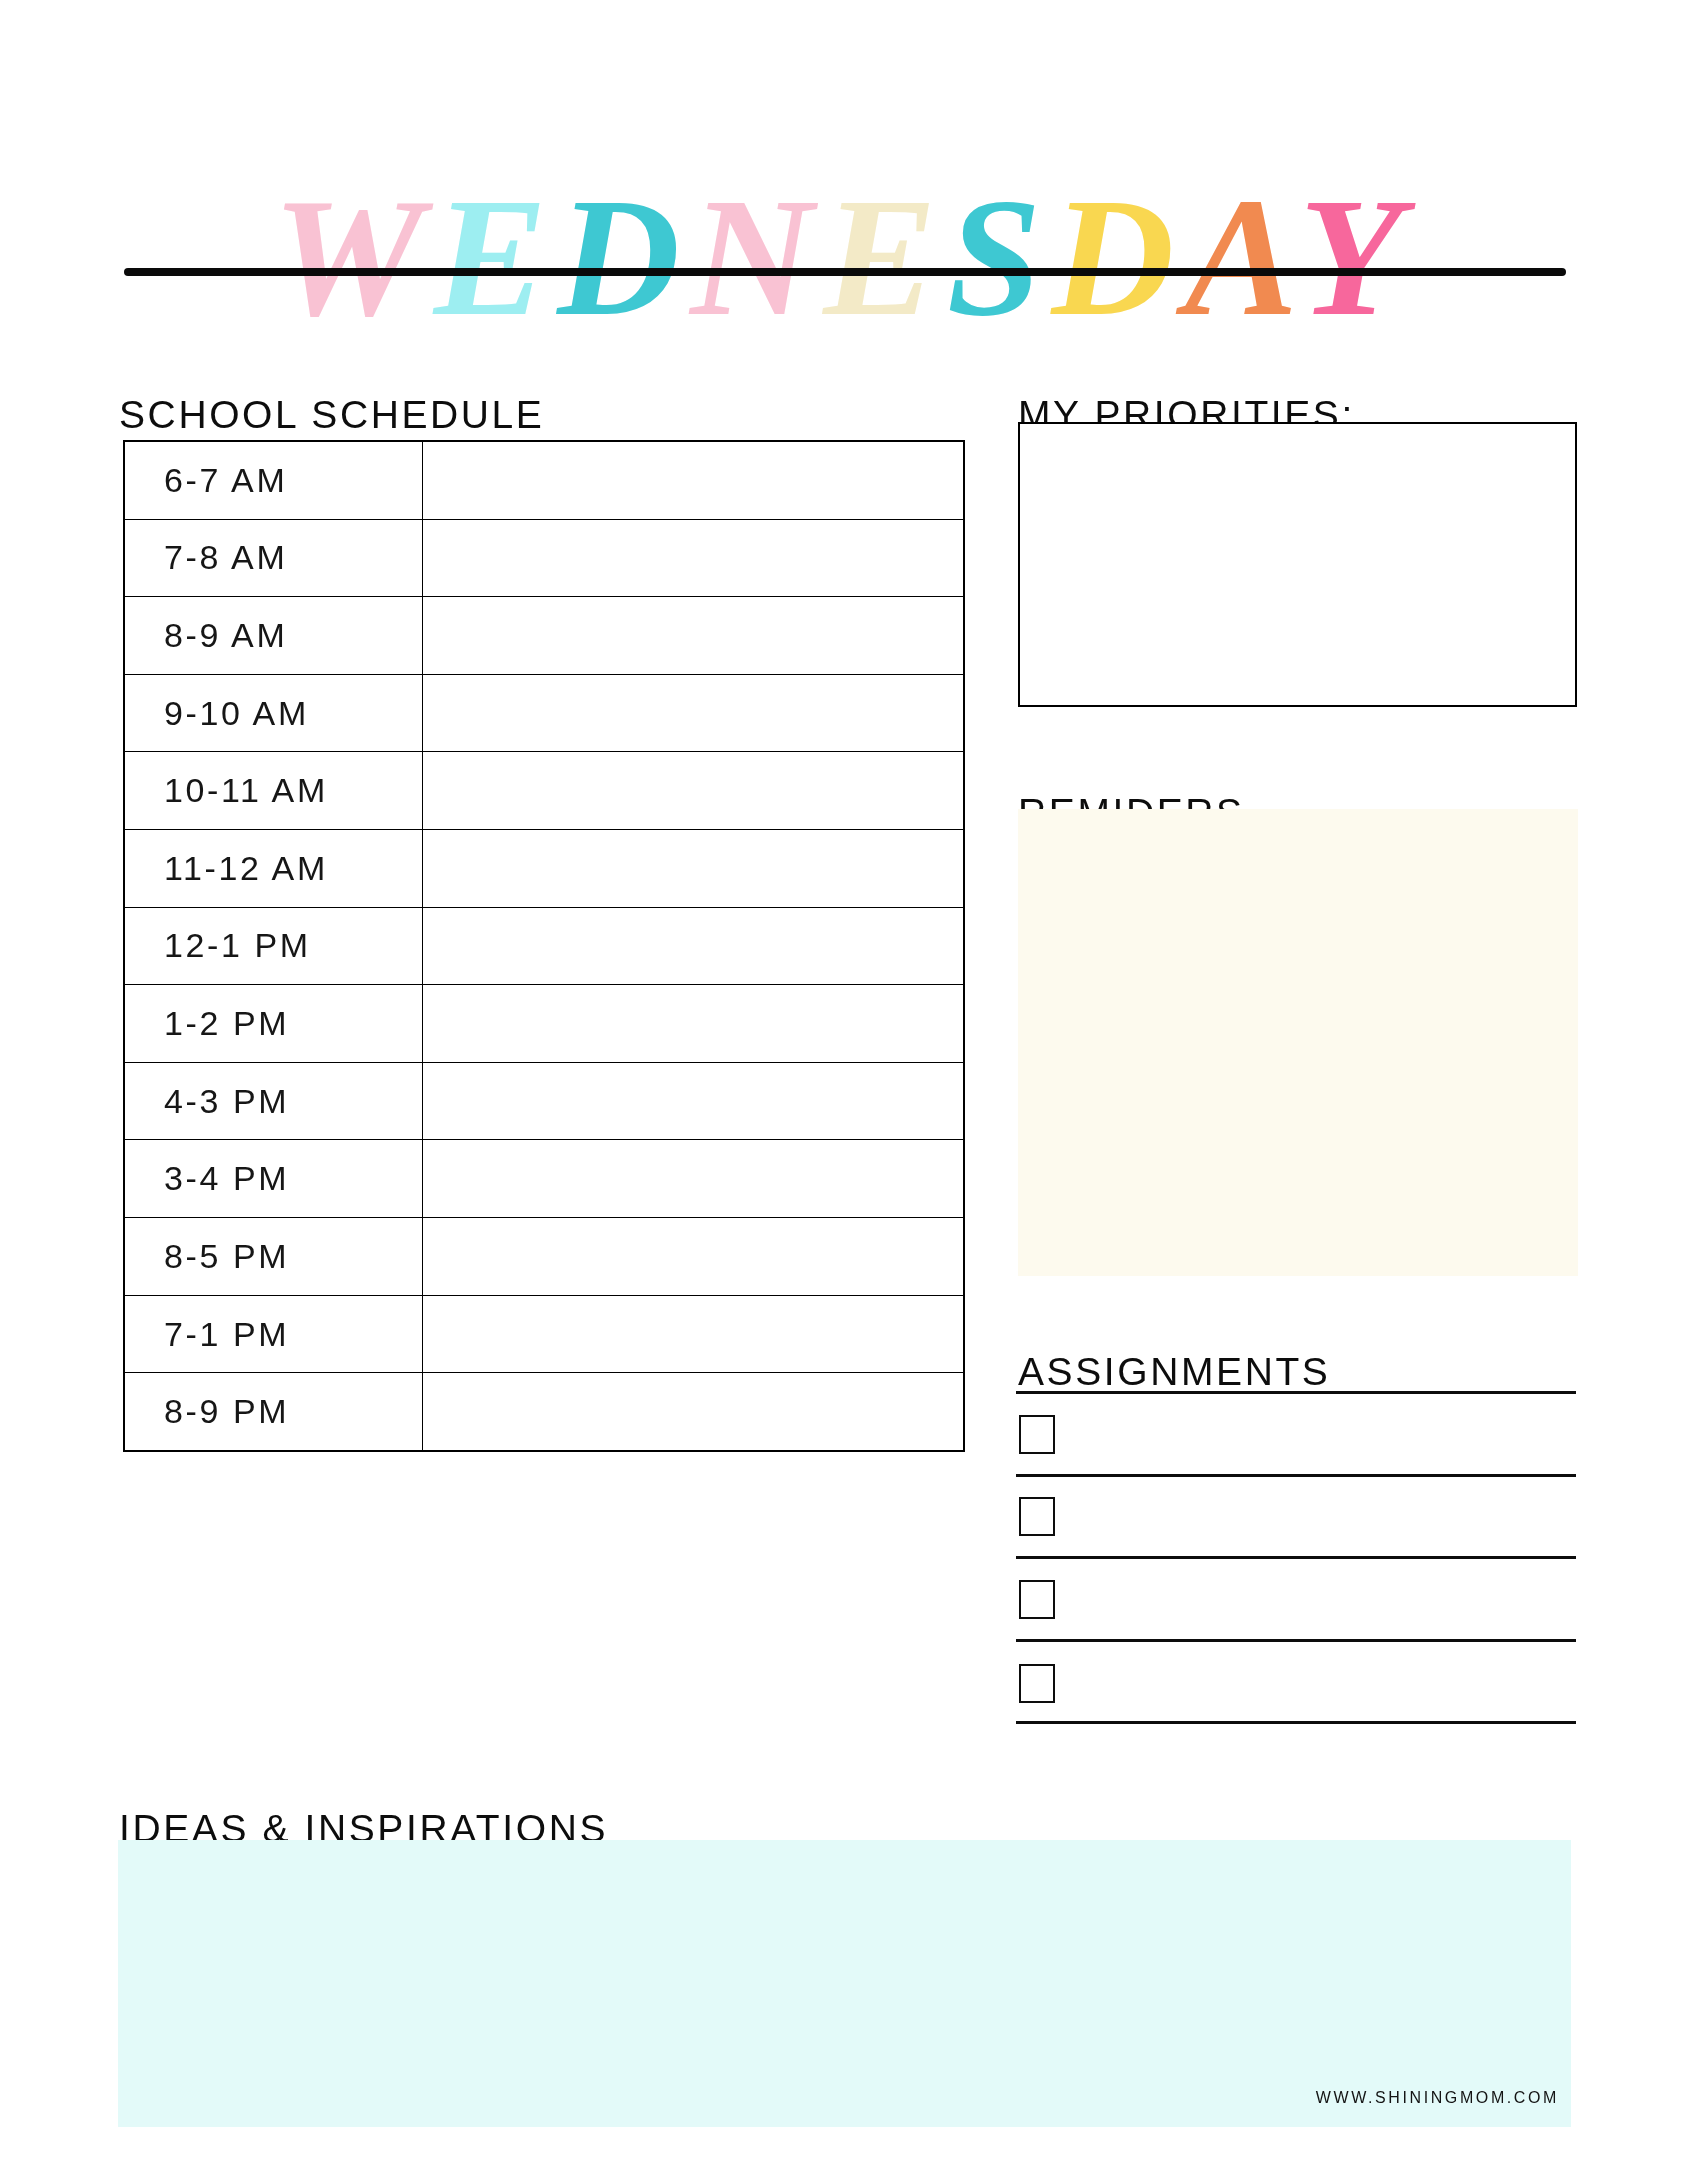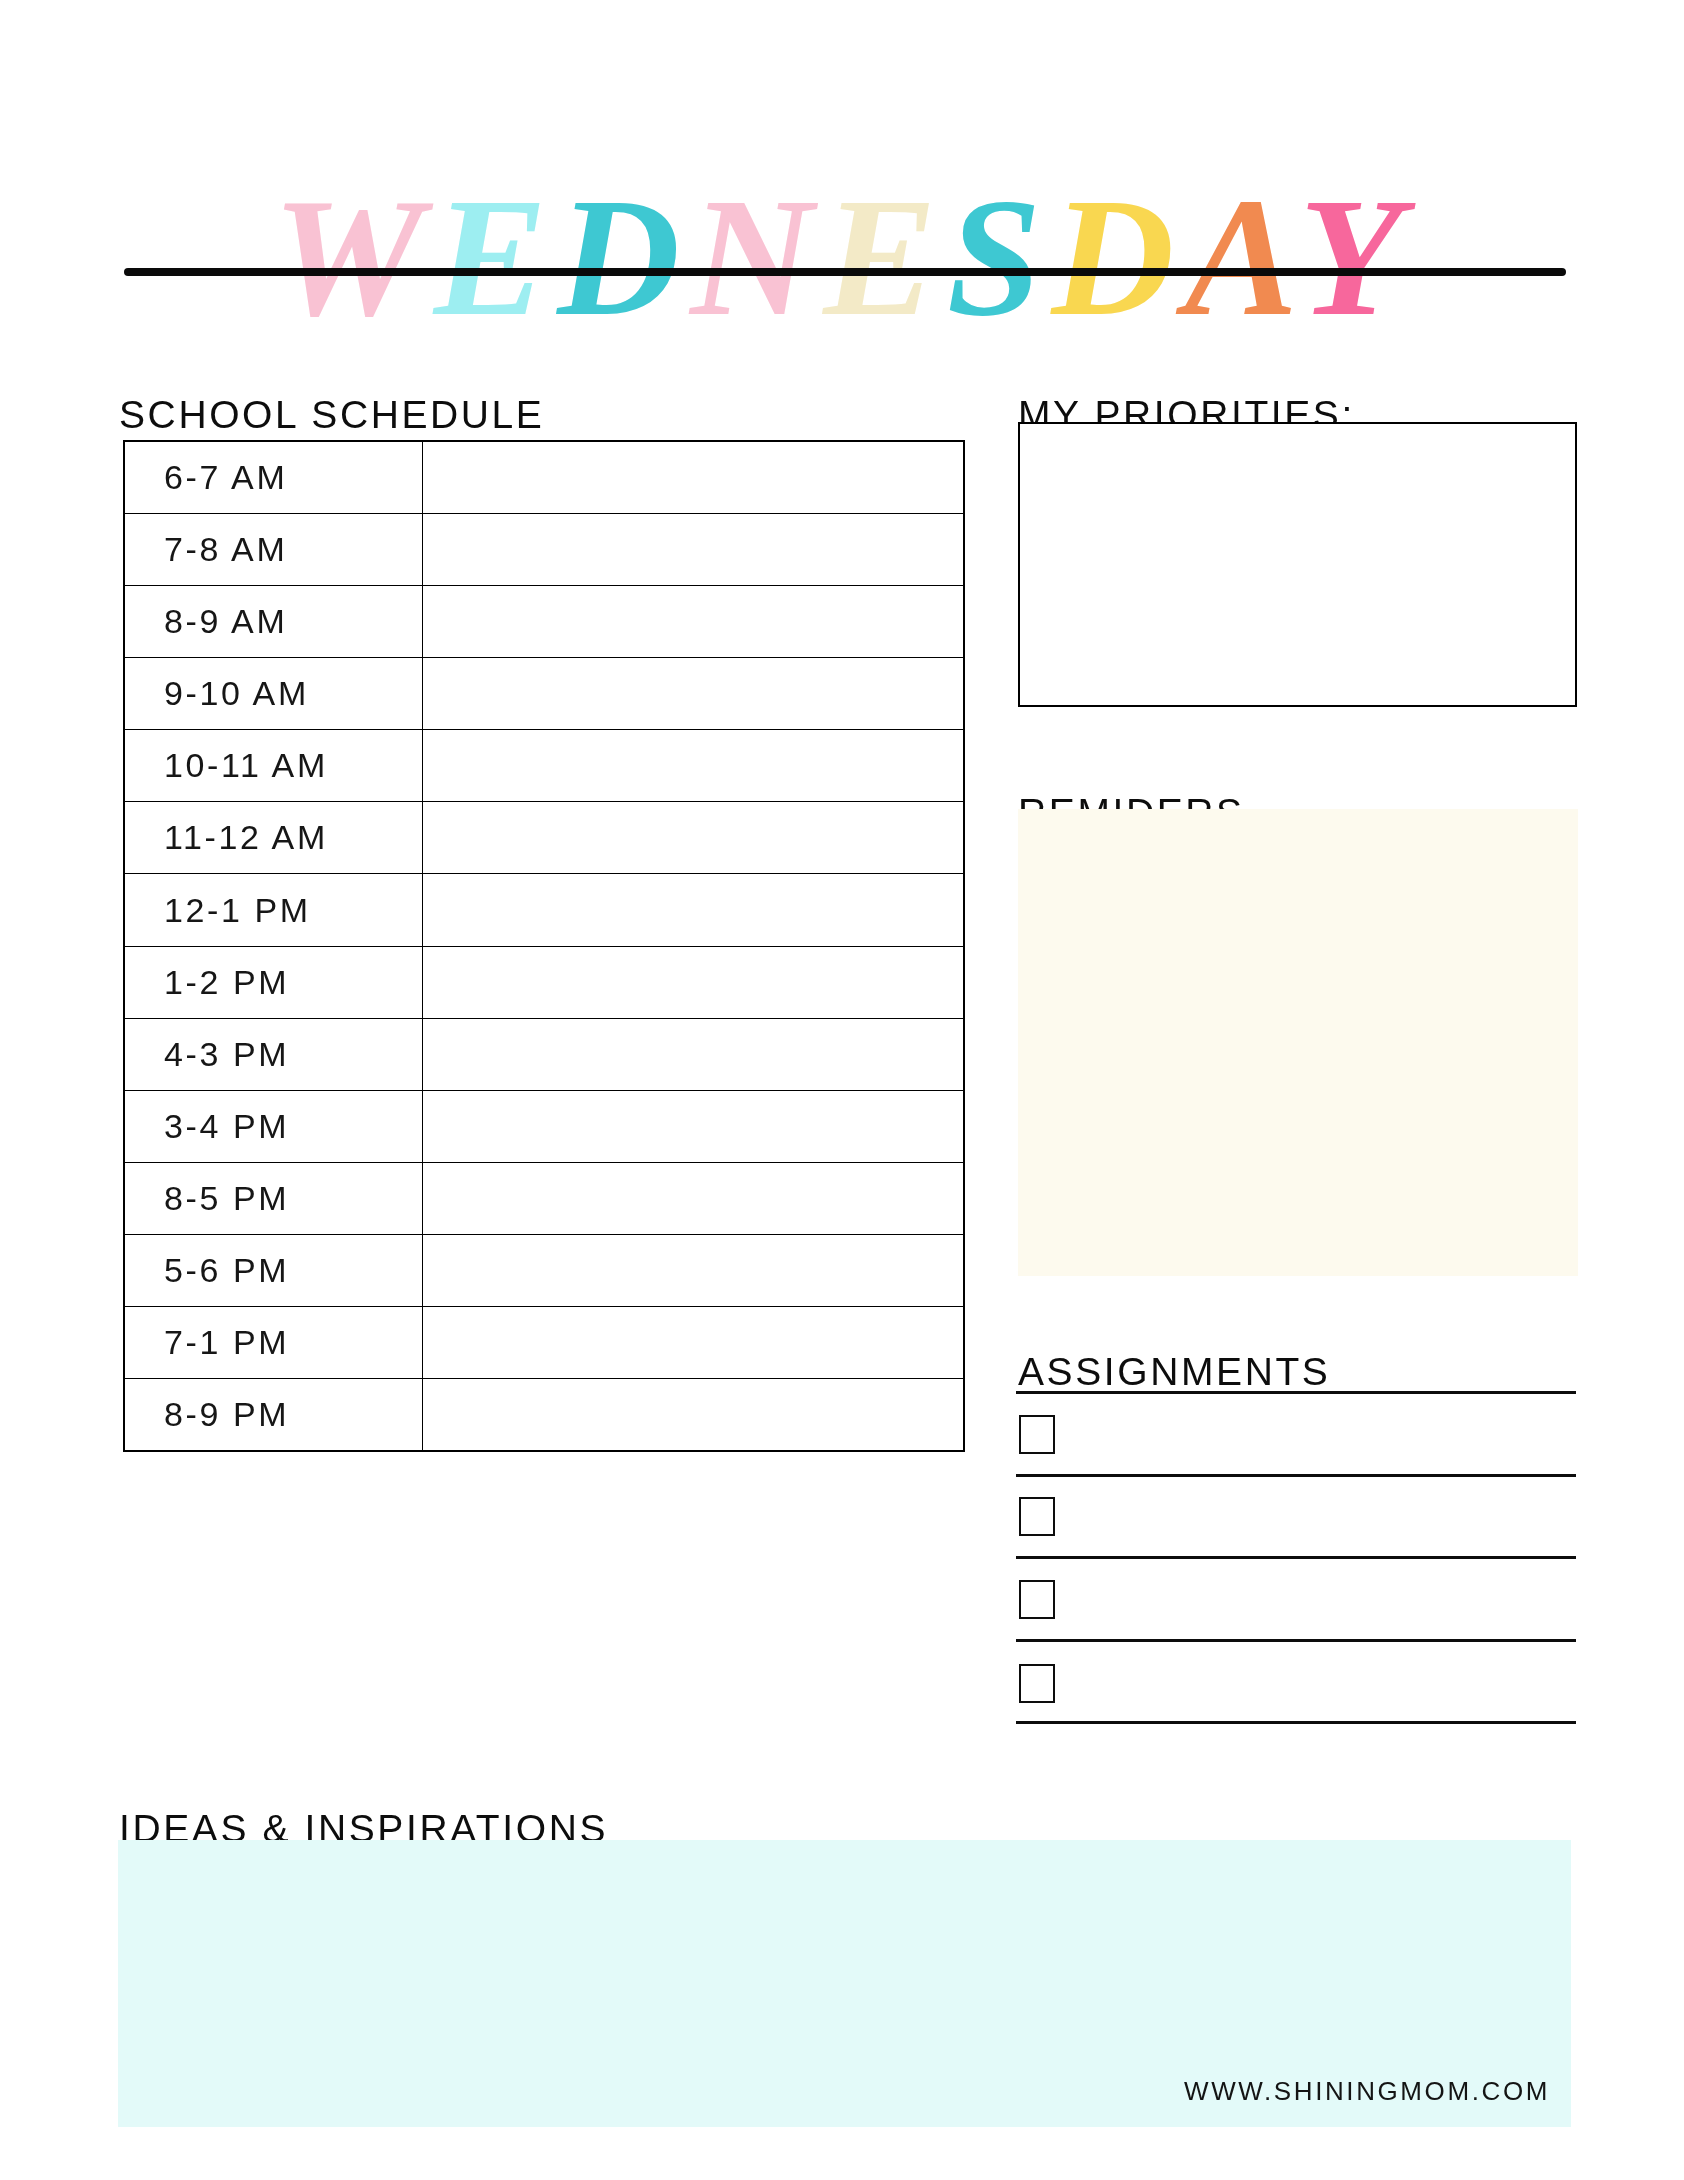--- a/index.html
+++ b/index.html
@@ -76,22 +76,22 @@
   .checkbox.c0{top:1415px;}
   .checkbox.c1{top:1497px;}
   .checkbox.c2{top:1580px;}
   .checkbox.c3{top:1664px;}
   
   .ideas-box{
     position:absolute;left:118px;top:1840px;
     width:1453px;height:287px;
   }
   .site-url{
-    position:absolute;right:21px;bottom:20.4px;
-    font-size:26px;letter-spacing:2.6px;color:#141414;
+    position:absolute;right:12px;bottom:20.4px;
+    font-size:16px;letter-spacing:2.6px;color:#141414;
     white-space:nowrap;
   }
 </style>
 </head>
 <body>
 
 <div class="page">
 
   <h1 class="title"><span style="color: rgb(249, 194, 211);">W</span><span style="color: rgb(157, 238, 241);">E</span><span style="color: rgb(62, 200, 210);">D</span><span style="color: rgb(249, 194, 211);">N</span><span style="color: rgb(243, 234, 199);">E</span><span style="color: rgb(62, 200, 210);">S</span><span style="color: rgb(249, 215, 80);">D</span><span style="color: rgb(241, 138, 80);">A</span><span style="color: rgb(247, 103, 156);">Y</span></h1>
   <div class="title-rule"></div>
@@ -155,26 +155,20 @@
     </div>
     <div class="t-row">
       <div class="t-time">
           <span class="t-label">3-4 PM</span>
         </div>
       <div class="t-entry"></div>
     </div>
     <div class="t-row">
       <div class="t-time">
           <span class="t-label">8-5 PM</span>
-        </div>
-      <div class="t-entry"></div>
-    </div>
-    <div class="t-row">
-      <div class="t-time">
-          <span class="t-label">5-6 PM</span>
         </div>
       <div class="t-entry"></div>
     </div>
     <div class="t-row">
       <div class="t-time">
           <span class="t-label">7-1 PM</span>
         </div>
       <div class="t-entry"></div>
     </div>
     <div class="t-row">

